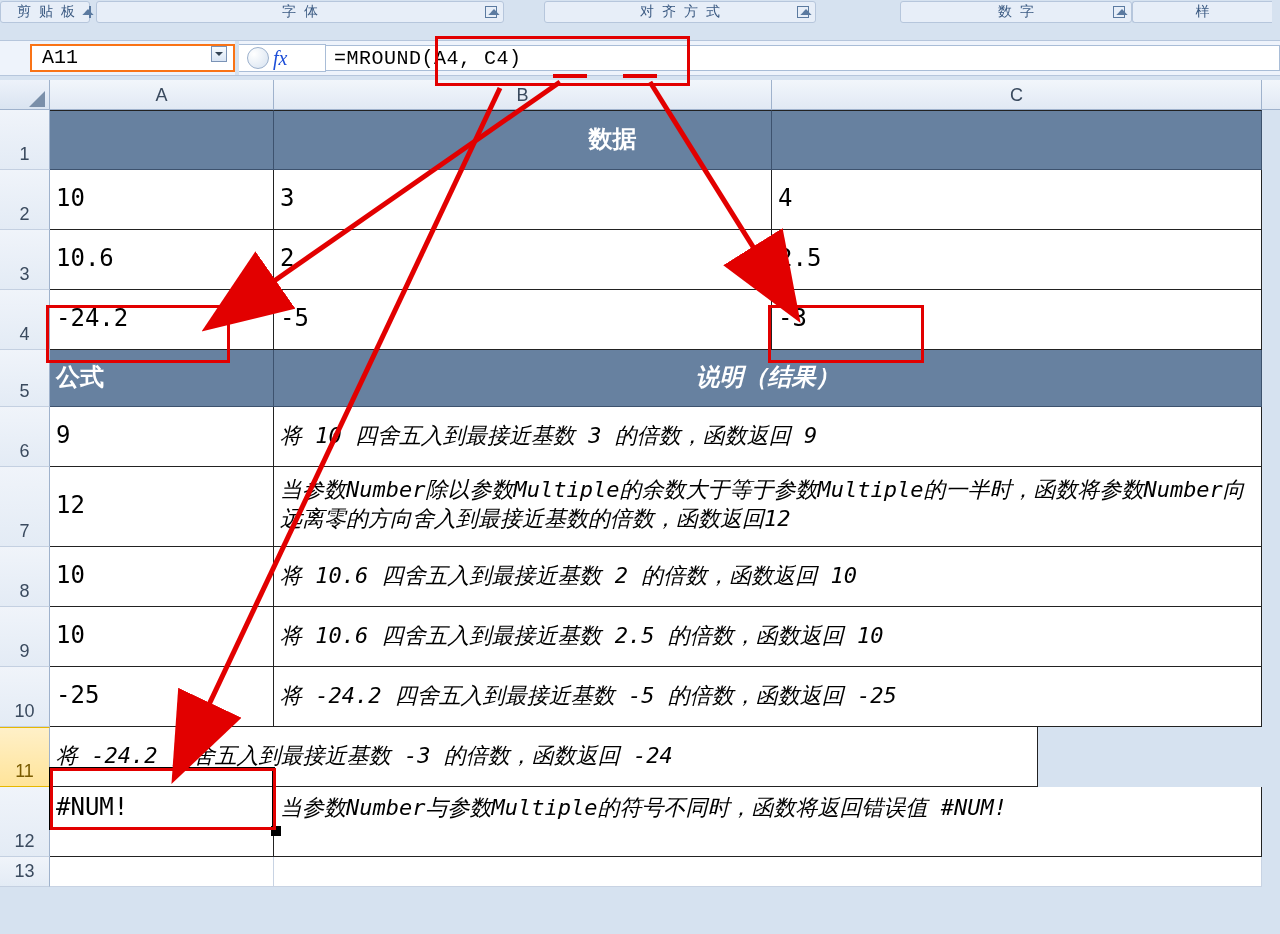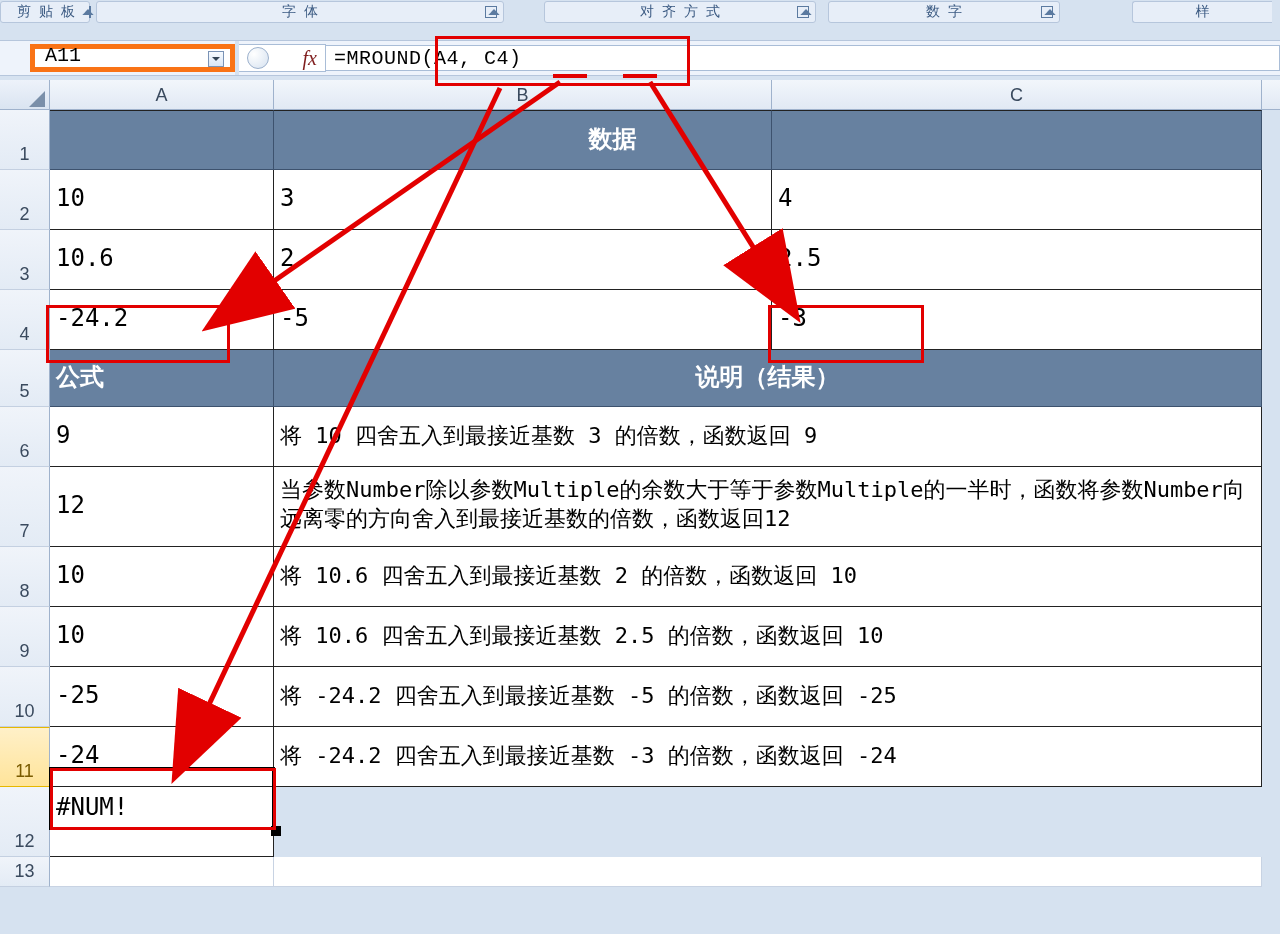--- a/index.html
+++ b/index.html
@@ -46,43 +46,43 @@
     border: 4px solid transparent;
     border-left-color: #5b7aa0;
     border-top-color: #5b7aa0;
     transform: rotate(45deg);
     width: 0; height: 0;
   }
   .g1 { position:absolute; left:0;   width:90px;  justify-content:space-between;}
   .g2 { position:absolute; left:96px; width:408px; justify-content:center;}
   .g2 span.l { position:absolute; right:6px;}
   .g3 { position:absolute; left:544px; width:272px; justify-content:center;}
-  .g4 { position:absolute; left:828px; width:232px; justify-content:center;}
+  .g4 { position:absolute; left:900px; width:232px; justify-content:center;}
   .g5 { position:absolute; left:1132px; width:140px; justify-content:flex-end; border-right:0; border-radius:3px 0 0 3px;}
   .ribbon-group .label { flex:1; text-align:center; letter-spacing:8px; text-indent:8px;}
 
   
   .formula-row {
     position: absolute;
     top: 40px;
     left: 0; right: 0;
     height: 36px;
     background: #eef3fb;
     border-top: 1px solid #b6c6dc;
     border-bottom: 1px solid #b6c6dc;
     display: flex;
     align-items: stretch;
     font-family: Consolas, "Courier New", monospace;
     font-size: 20px;
   }
   .name-box-wrap {
     display: flex;
-    align-items: flex-end;
+    align-items: flex-start;
     background: #fff;
-    border: 5px solid #f97316;
+    border: 2px solid #f97316;
     margin: 3px 0 3px 30px;
     width: 205px;
     padding: 0 6px 0 10px;
   }
   .name-box-wrap .dd {
     width: 16px; height: 16px;
     border: 1px solid #7a93b6;
     background: linear-gradient(#f7fbff,#d9e5f4);
     position: relative;
     margin-left: auto;
@@ -110,23 +110,23 @@
   .round-i{
     display:inline-block;
     width:22px;height:22px;
     border-radius:11px;
     border:1px solid #9bb0cc;
     background:radial-gradient(circle at 30% 30%,#fff,#d6e2f0);
   }
   .fx-label{
     font-style: italic;
     font-family: "Times New Roman", serif;
-    color:#7f1d1d;
+    color:#1d4ed8;
     width:44px;
-    text-align:right;
+    text-align:left;
   }
   .formula-input{
     flex:1;
     background:#fff;
     border:1px solid #a9bdd7;
     border-left:0;
     margin:4px 0;
     display:flex;
     align-items:center;
     padding-left:8px;
@@ -206,21 +206,21 @@
     background:#fff;
     padding:4px 6px 6px 6px;
     display:flex;
     align-items:center;
     font-size:24px;
     line-height:1.34;
   }
   .cell.A{ width:224px;}
   .cell.B{ width:498px;}
   .cell.C{ width:490px;}
-  .cell.merge-BC{ width:988px;}
+  .cell.merge-BC{ width:988px;font-style:italic;}
   .cell.header-blue{
     background:#6781a0;
     color:#fff;
     font-weight:bold;
     text-align:right;
     justify-content:center;
     border-right-color:#3d526e;
     border-bottom-color:#3d526e;
     font-family:"Microsoft YaHei","SimHei",sans-serif;
   }
@@ -412,31 +412,31 @@
     <div class="rh">10</div>
     <div class="cell A">
         <span>-25</span>
       </div>
     <div class="cell merge-BC small">
         <span>将 -24.2 四舍五入到最接近基数 -5 的倍数，函数返回 -25</span>
       </div>
   </div>
   <div class="row h1">
     <div class="rh active">11</div>
-    <div class="cell A">
-        <span>-24</span>
-      </div>
     <div class="cell merge-BC small">
         <span>将 -24.2 四舍五入到最接近基数 -3 的倍数，函数返回 -24</span>
       </div>
   </div>
   <div class="row h12">
     <div class="rh">12</div>
     <div class="cell A" style="align-items:flex-start">
         <span>#NUM!</span>
+      </div>
+    <div class="cell merge-BC small" style="align-items:flex-start;padding-top:6px">
+        <span>当参数Number与参数Multiple的符号不同时，函数将返回错误值 #NUM!</span>
       </div>
   </div>
   <div class="row h13">
     <div class="rh" style="align-items:center;padding-bottom:0">13</div>
     <div class="cell A" style="border-bottom:1px solid #c8d3e3;border-right:1px solid #c8d3e3"></div>
     <div class="cell merge-BC" style="border-bottom:1px solid #c8d3e3;border-right:1px solid #c8d3e3"></div>
   </div>
 </div>
 
 <div class="active-cell-border" style="left:49px; top:767px; width:226px; height:63px;"></div>

